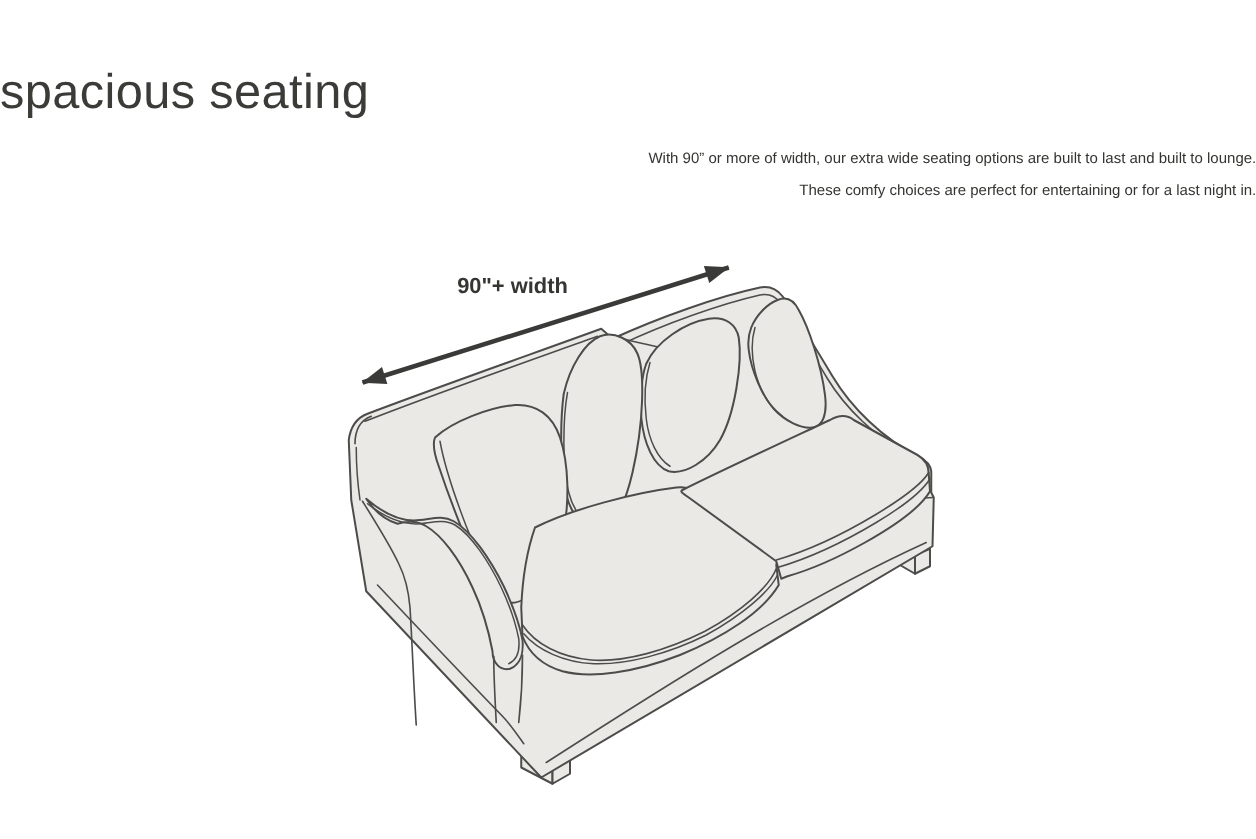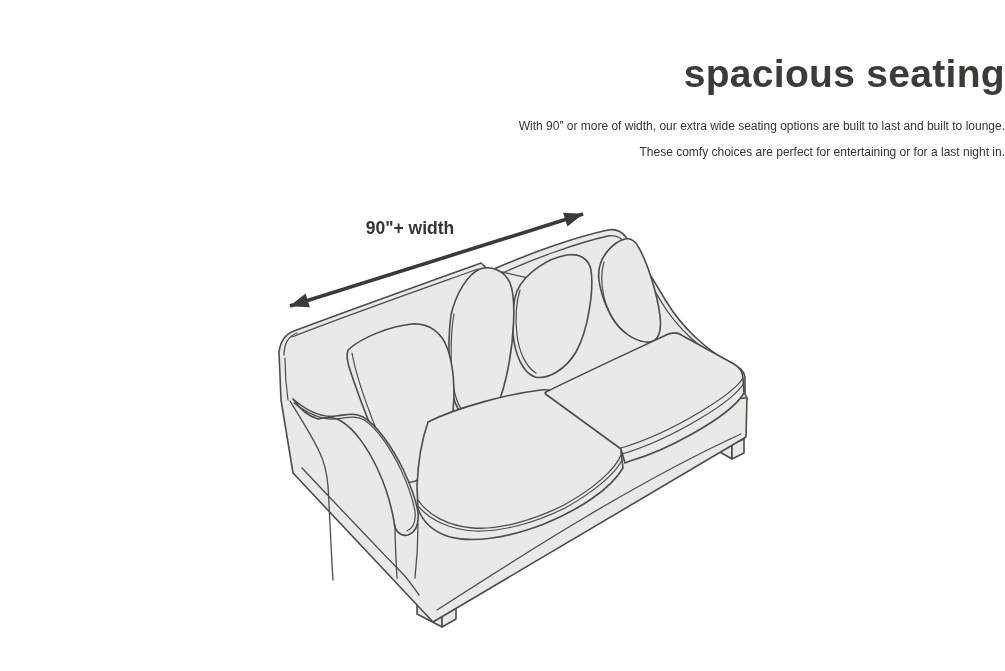--- a/index.html
+++ b/index.html
@@ -10,23 +10,23 @@
     background: #ffffff;
     overflow: hidden;
     font-family: "Liberation Sans", sans-serif;
   }
   .title {
     position: absolute;
     top: 52px;
     left: 0;
     width: 100%;
     margin: 0;
-    text-align: right;
+    text-align: left;
     font-size: 39px;
-    font-weight: 700;
+    font-weight: 400;
     letter-spacing: 0.3px;
     color: #3b3b38;
   }
   .intro {
     position: absolute;
     top: 113px;
     left: 0;
     width: 100%;
     margin: 0;
     text-align: right;

